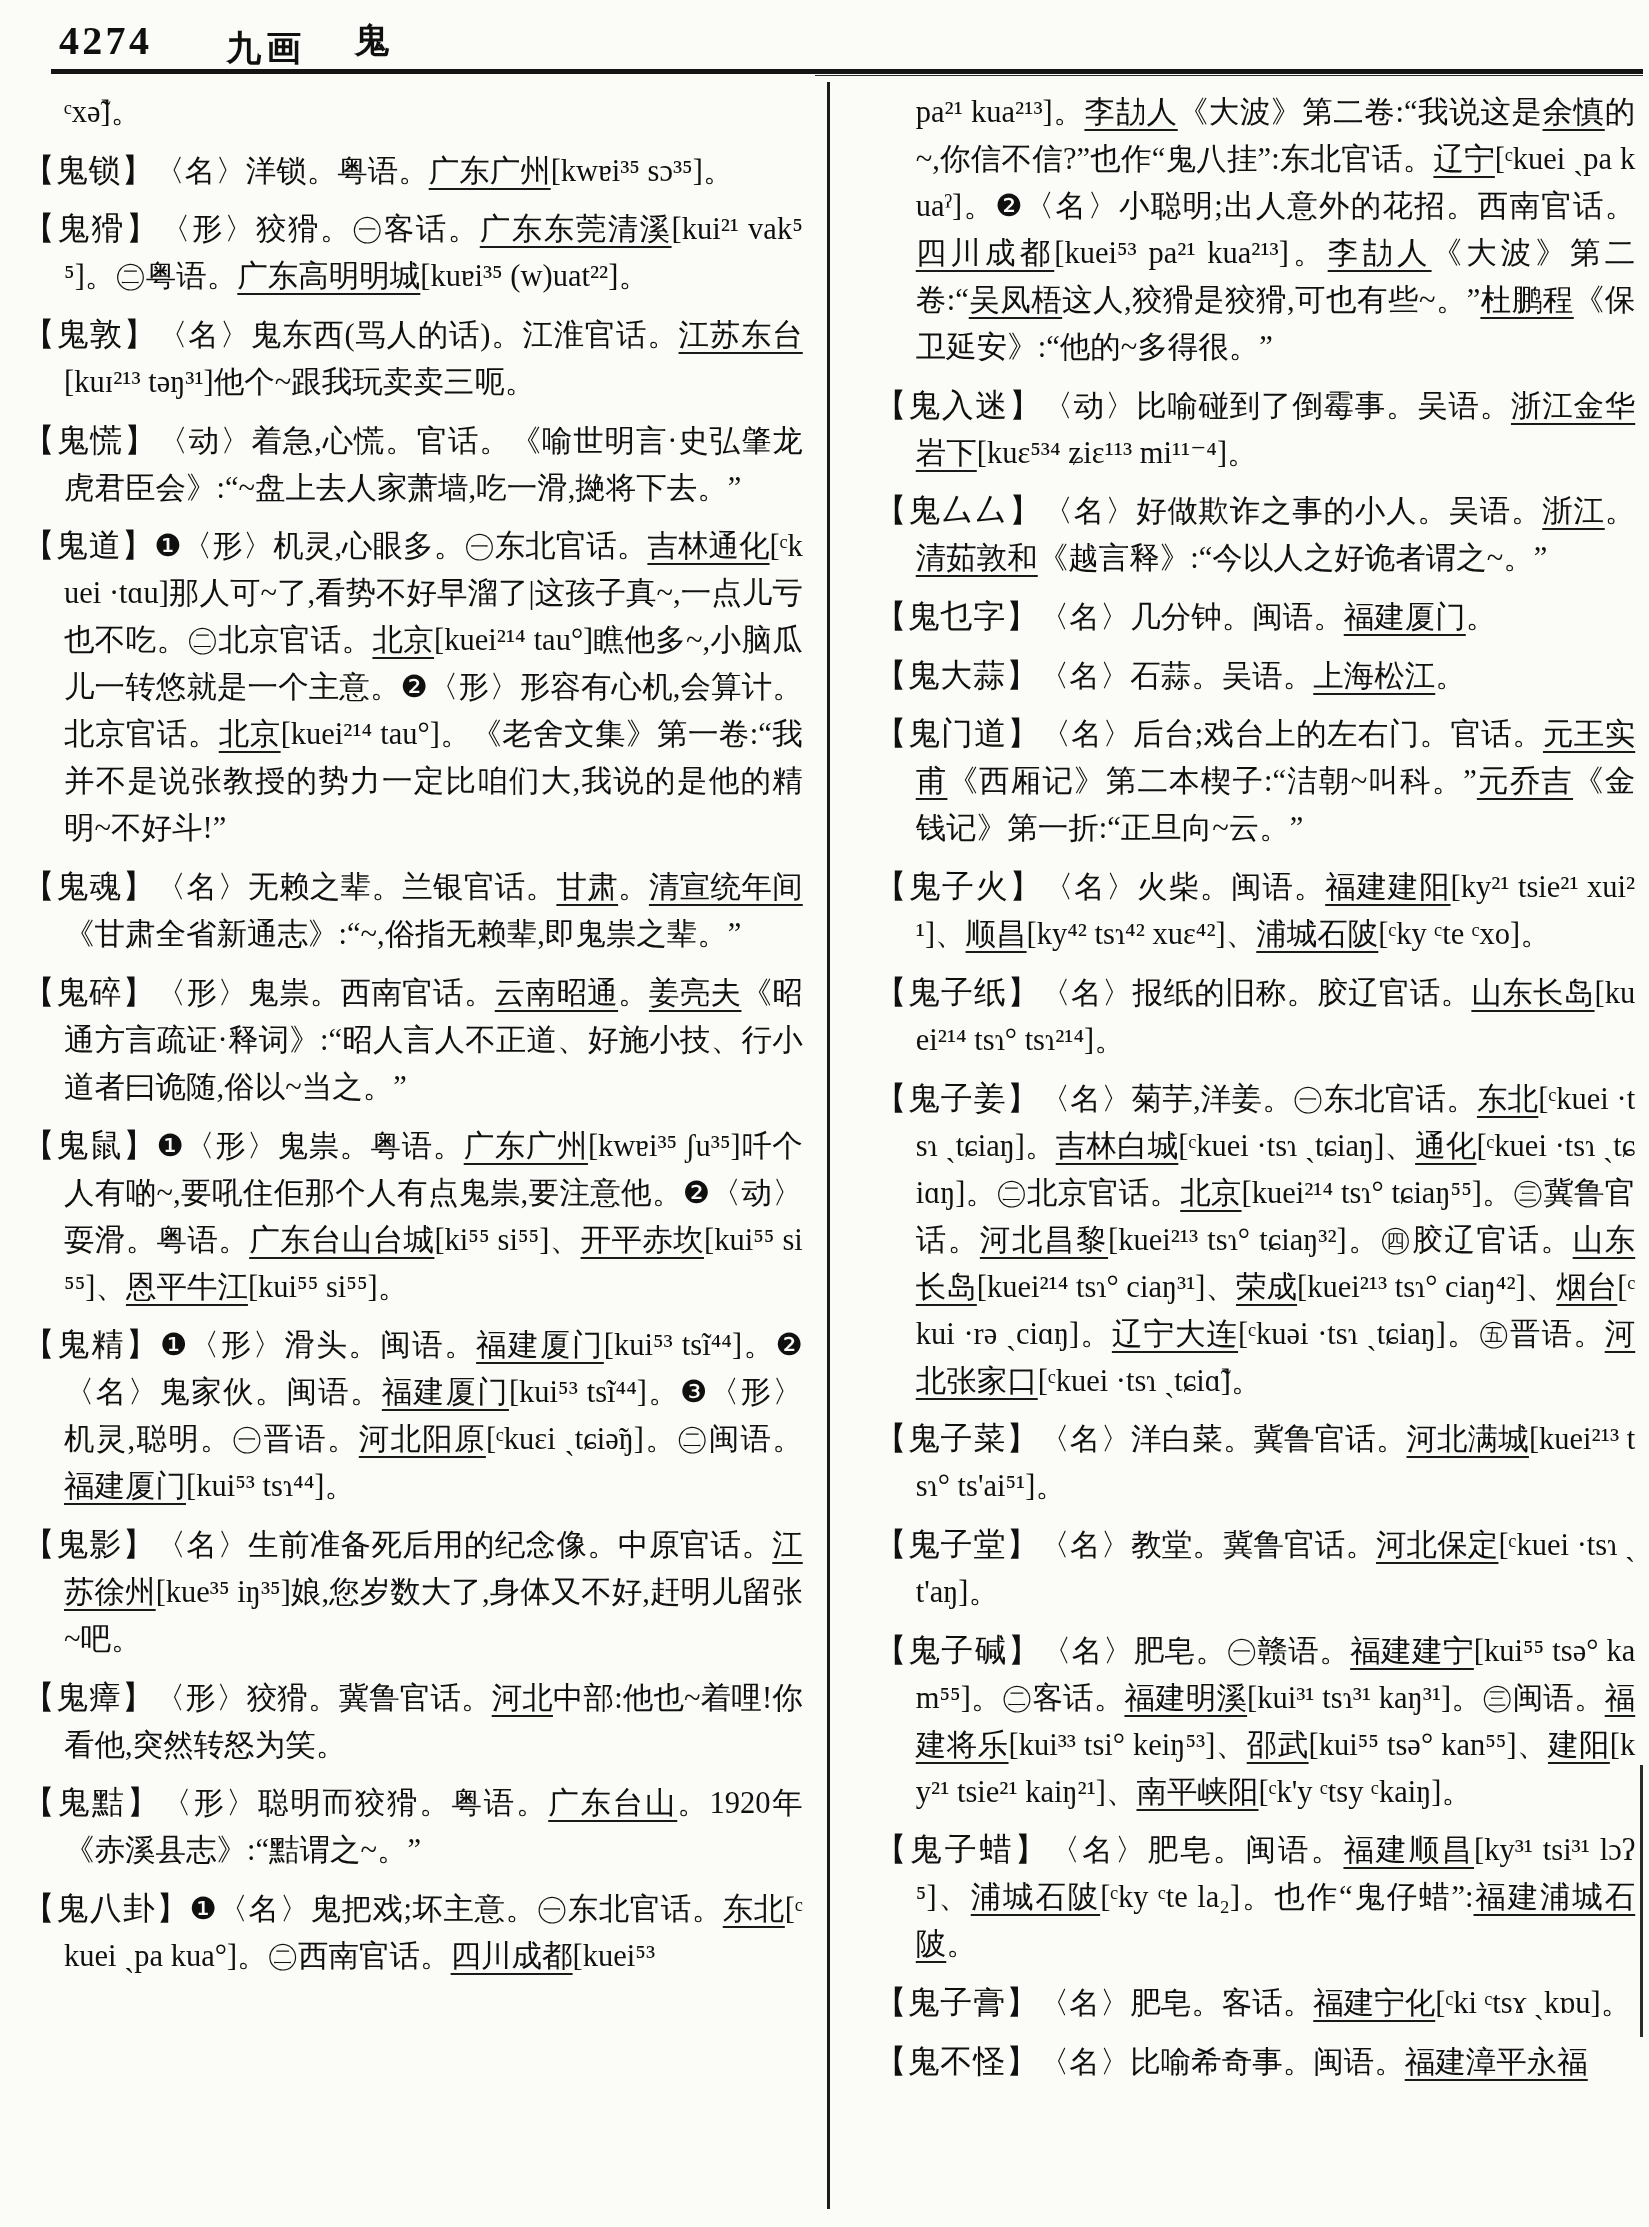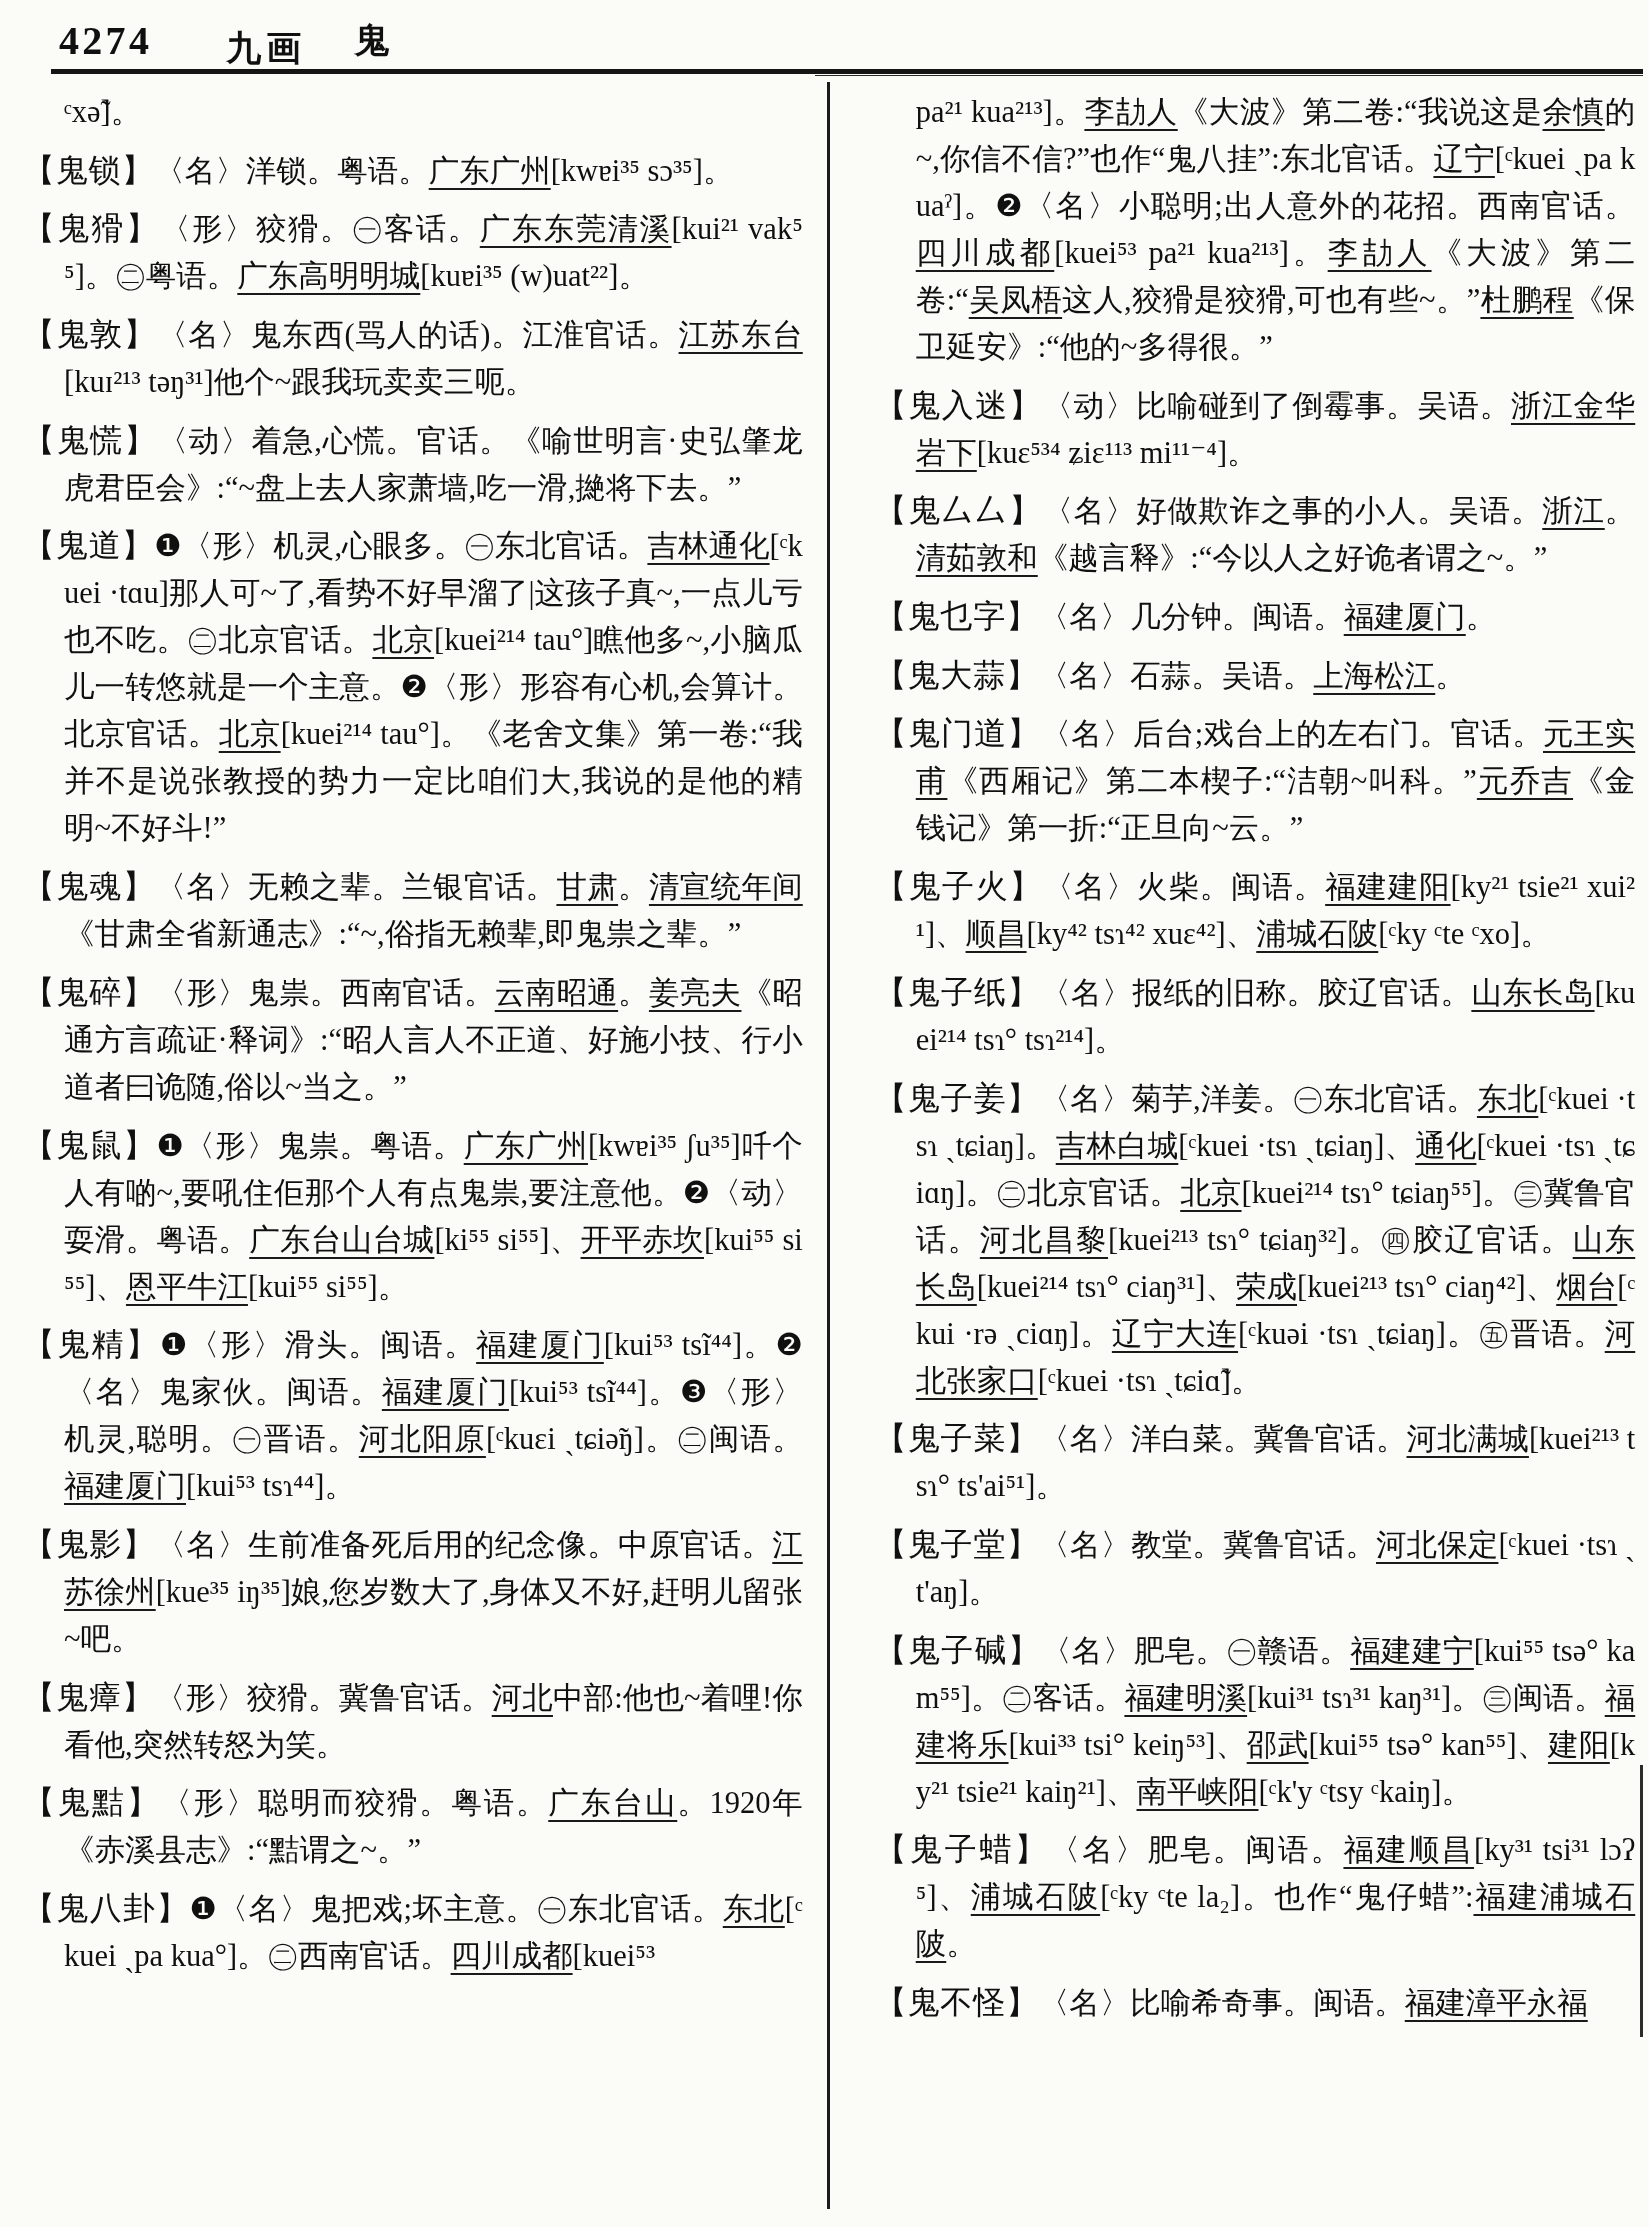--- a/index.html
+++ b/index.html
@@ -92,20 +92,21 @@
         <p class="entry"><span class="hw">【鬼乜字】</span><span>〈名〉几分钟。闽语。</span><span class="u">福建厦门</span><span>。</span></p>
         <p class="entry"><span class="hw">【鬼大蒜】</span><span>〈名〉石蒜。吴语。</span><span class="u">上海松江</span><span>。</span></p>
         <p class="entry"><span class="hw">【鬼门道】</span><span>〈名〉后台;戏台上的左右门。官话。</span><span class="u">元王实甫</span><span>《西厢记》第二本楔子:“洁朝~叫科。”</span><span class="u">元乔吉</span><span>《金钱记》第一折:“正旦向~云。”</span></p>
         <p class="entry"><span class="hw">【鬼子火】</span><span>〈名〉火柴。闽语。</span><span class="u">福建建阳</span><span>[ky²¹ tsie²¹ xui²¹]、</span><span class="u">顺昌</span><span>[ky⁴² tsɿ⁴² xuɛ⁴²]、</span><span class="u">浦城石陂</span><span>[ᶜky ᶜte ᶜxo]。</span></p>
         <p class="entry"><span class="hw">【鬼子纸】</span><span>〈名〉报纸的旧称。胶辽官话。</span><span class="u">山东长岛</span><span>[kuei²¹⁴ tsɿ° tsɿ²¹⁴]。</span></p>
         <p class="entry"><span class="hw">【鬼子姜】</span><span>〈名〉菊芋,洋姜。㊀东北官话。</span><span class="u">东北</span><span>[ᶜkuei ·tsɿ ˎtɕiaŋ]。</span><span class="u">吉林白城</span><span>[ᶜkuei ·tsɿ ˎtɕiaŋ]、</span><span class="u">通化</span><span>[ᶜkuei ·tsɿ ˎtɕiɑŋ]。㊁北京官话。</span><span class="u">北京</span><span>[kuei²¹⁴ tsɿ° tɕiaŋ⁵⁵]。㊂冀鲁官话。</span><span class="u">河北昌黎</span><span>[kuei²¹³ tsɿ° tɕiaŋ³²]。㊃胶辽官话。</span><span class="u">山东长岛</span><span>[kuei²¹⁴ tsɿ° ciaŋ³¹]、</span><span class="u">荣成</span><span>[kuei²¹³ tsɿ° ciaŋ⁴²]、</span><span class="u">烟台</span><span>[ᶜkui ·rə ˎciɑŋ]。</span><span class="u">辽宁大连</span><span>[ᶜkuəi ·tsɿ ˎtɕiaŋ]。㊄晋语。</span><span class="u">河北张家口</span><span>[ᶜkuei ·tsɿ ˎtɕiɑ̃]。</span></p>
         <p class="entry"><span class="hw">【鬼子菜】</span><span>〈名〉洋白菜。冀鲁官话。</span><span class="u">河北满城</span><span>[kuei²¹³ tsɿ° ts'ai⁵¹]。</span></p>
         <p class="entry"><span class="hw">【鬼子堂】</span><span>〈名〉教堂。冀鲁官话。</span><span class="u">河北保定</span><span>[ᶜkuei ·tsɿ ˎt'aŋ]。</span></p>
         <p class="entry"><span class="hw">【鬼子碱】</span><span>〈名〉肥皂。㊀赣语。</span><span class="u">福建建宁</span><span>[kui⁵⁵ tsə° kam⁵⁵]。㊁客话。</span><span class="u">福建明溪</span><span>[kui³¹ tsɿ³¹ kaŋ³¹]。㊂闽语。</span><span class="u">福建将乐</span><span>[kui³³ tsi° keiŋ⁵³]、</span><span class="u">邵武</span><span>[kui⁵⁵ tsə° kan⁵⁵]、</span><span class="u">建阳</span><span>[ky²¹ tsie²¹ kaiŋ²¹]、</span><span class="u">南平峡阳</span><span>[ᶜk'y ᶜtsy ᶜkaiŋ]。</span></p>
         <p class="entry"><span class="hw">【鬼子蜡】</span><span>〈名〉肥皂。闽语。</span><span class="u">福建顺昌</span><span>[ky³¹ tsi³¹ lɔʔ⁵]、</span><span class="u">浦城石陂</span><span>[ᶜky ᶜte la₂]。也作“鬼仔蜡”:</span><span class="u">福建浦城石陂</span><span>。</span></p>
+        <p class="entry"><span class="hw">【鬼子膏】</span><span>〈名〉肥皂。客话。</span><span class="u">福建宁化</span><span>[ᶜki ᶜtsɤ ˎkɒu]。</span></p>
         <p class="entry"><span class="hw">【鬼不怪】</span><span>〈名〉比喻希奇事。闽语。</span><span class="u">福建漳平永福</span></p>
       </div>
   </div>
 
   <div class="column-divider"></div>
   <div class="edge-line"></div>
 </div>
 
 
 </body></html>

